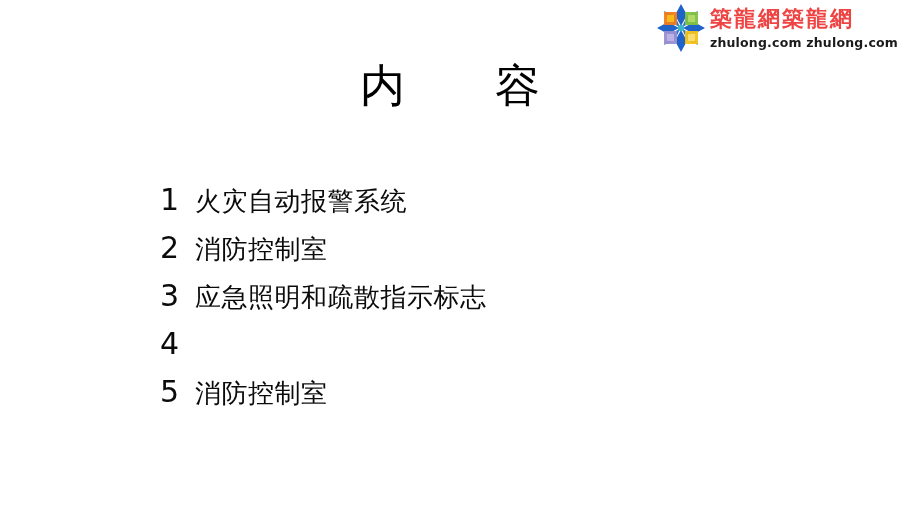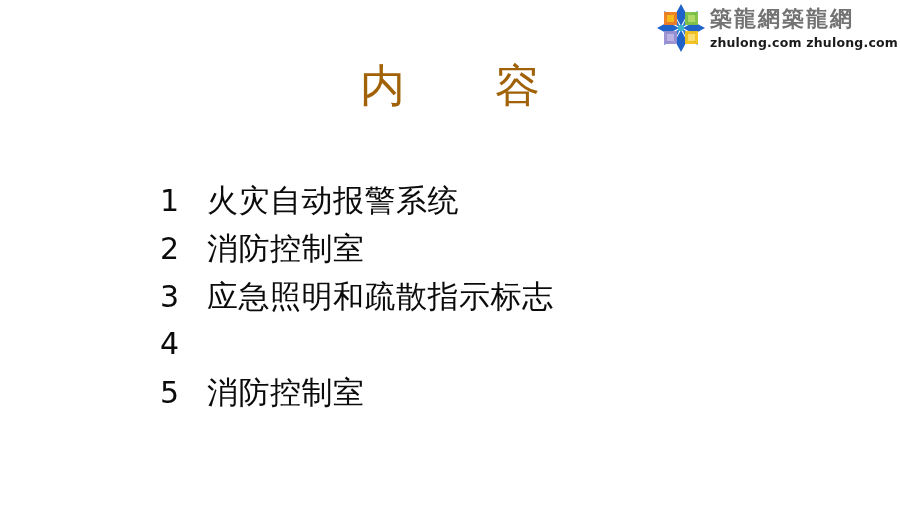--- a/index.html
+++ b/index.html
@@ -42,41 +42,41 @@
     display: flex;
     flex-direction: column;
     justify-content: center;
     line-height: 1;
   }
   .wm-cn {
     font-family: "DejaVu Serif", "Liberation Serif", serif;
     font-weight: bold;
     font-size: 22px;
     letter-spacing: 2px;
-    color: #737373;
+    color: #ef4444;
     white-space: nowrap;
     margin-bottom: 8px;
   }
   .wm-en {
     font-family: "DejaVu Sans", "Liberation Sans", sans-serif;
     font-weight: bold;
     font-size: 12.5px;
     letter-spacing: 0.2px;
     color: #1b1b1b;
     white-space: nowrap;
   }
 
   
   .title {
     position: absolute;
     top: 62px;
     left: 0;
     width: 900px;
     text-align: center;
-    color: #a16207;
+    color: #000000;
     font-family: "DejaVu Serif", "Liberation Serif", serif;
     font-size: 45px;
     line-height: 1.08;
     white-space: pre;
   }
 
   
   .content-list {
     position: absolute;
     top: 185px;
@@ -91,23 +91,23 @@
     white-space: nowrap;
   }
   .item-num {
     font-family: "DejaVu Sans", "Liberation Sans", sans-serif;
     font-size: 30px;
     line-height: 1;
     min-width: 24px;
   }
   .item-label {
     font-family: "DejaVu Serif", "Liberation Serif", serif;
-    font-size: 31px;
+    font-size: 26px;
     line-height: 1;
-    margin-left: 23px;
+    margin-left: 11px;
     letter-spacing: 0.5px;
   }
 </style>
 </head>
 <body>
 
 <div class="slide">
 
   <div class="watermark">
 

